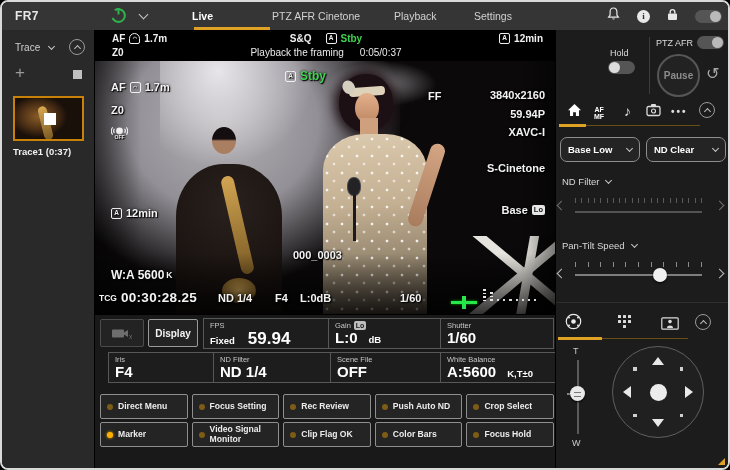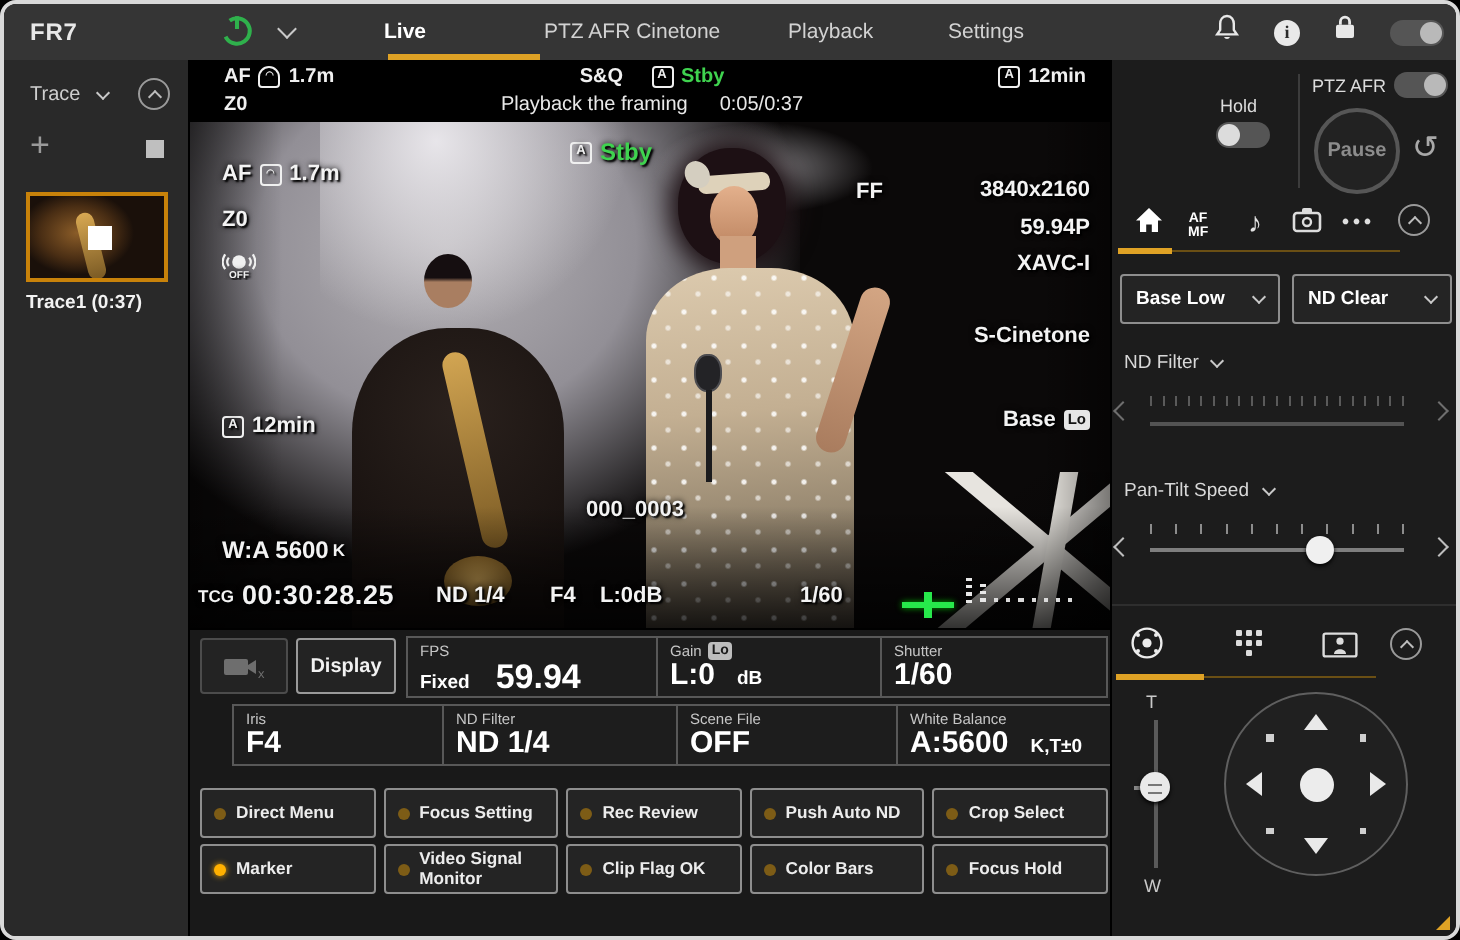--- a/index.html
+++ b/index.html
@@ -86,21 +86,21 @@
   .vd{width:3px;height:13px;background:repeating-linear-gradient(#e8e8e8 0 1.6px,transparent 1.6px 3.6px)}
   .md{width:2.2px;height:2.2px;background:#dadada;margin-bottom:1px}
 
   
   .bottom{position:absolute;left:93px;top:313px;width:462px;height:153px;background:#191919}
   .btn{border:1px solid #9a9a9a;background:#232323;border-radius:2px;color:#f2f2f2;display:flex;align-items:center;justify-content:center}
   .camx-btn{position:absolute;left:5px;top:4px;width:44px;height:28px;border-color:#4c4c4c}
   .display-btn{position:absolute;left:53px;top:4px;width:50px;height:28px;font-size:10px;font-weight:bold}
   .cellrow{position:absolute;display:flex}
   .cellrow.r1{left:108px;top:3px;width:351px;height:31px}
-  .cellrow.r2{left:21px;top:37px;width:454px;height:31px}
+  .cellrow.r2{left:13px;top:37px;width:454px;height:31px}
   .cell{border:1px solid #585858;border-left-width:0;position:relative;padding:2px 6px;background:#1d1d1d}
   .cell:first-child{border-left-width:1px}
   .cell .lab{font-size:7.5px;color:#c6c6c6;display:flex;align-items:center;gap:3px;line-height:1.2}
   .cell .val{color:#fff;font-size:15px;font-weight:bold;line-height:1.1;display:flex;align-items:baseline;gap:13px}
   .cell .pre{font-size:9.5px;font-weight:bold}
   .cell .unit{font-size:9.5px;font-weight:bold}
   .gbadge{display:inline-block;background:#bdbdbd;color:#1a1a1a;font-size:7px;font-weight:bold;border-radius:2px;padding:0 2px;line-height:9px}
   .assign{position:absolute;left:5px;top:79px;width:454px;display:grid;grid-template-columns:repeat(5,1fr);grid-auto-rows:25px;gap:3px 4px}
   .abtn{border:1px solid #8e8e8e;border-radius:2px;background:#242424;display:flex;align-items:center;gap:5px;padding:1px 4px 1px 6px;color:#ececec;font-size:8.6px;font-weight:bold;line-height:1.05}
   .dot{flex:0 0 6px;width:6px;height:6px;border-radius:50%;background:#7d5c16}
@@ -114,21 +114,21 @@
   .lbl{position:absolute;font-size:9px;color:#dcdcdc}
   .vdiv{position:absolute;left:93px;top:7px;width:1px;height:57px;background:#3c3c3c}
   .reset{position:absolute;left:150px;top:34px;font-size:16px;color:#a8a8a8;font-family:"DejaVu Sans",sans-serif}
   .rtabs{position:absolute;left:0;top:70px;width:173px;height:28px}
   .rtab{position:absolute;top:3px}
   .gold-ul{position:absolute;background:#dfa225;height:3px}
   .dim-ul{position:absolute;background:#6a4f14;height:1px}
   .afmf{font-size:7px;font-weight:bold;color:#fff;line-height:1.05;text-align:center}
   .note{font-size:14px;color:#e2e2e2;line-height:1}
   .dots3{letter-spacing:2px;font-weight:bold;color:#dedede;font-size:10px}
-  .dd{position:absolute;top:107px;width:80px;height:25px;border:1px solid #8e8e8e;border-radius:2px;background:#242424;display:flex;align-items:center;justify-content:space-between;padding:0 7px;font-size:9.5px;font-weight:bold;color:#fff}
+  .dd{position:absolute;top:107px;width:80px;height:25px;border:1px solid #8e8e8e;border-radius:7px;background:#242424;display:flex;align-items:center;justify-content:space-between;padding:0 7px;font-size:9.5px;font-weight:bold;color:#fff}
   .dd .chev{width:5px;height:5px;margin-top:-2px}
   .slabel{position:absolute;font-size:9.5px;color:#d8d8d8;display:flex;align-items:center;gap:7px}
   .slabel .chev{width:5px;height:5px;margin-top:-2px}
   .ticks{position:absolute;height:5px;background-image:repeating-linear-gradient(90deg,#5a5a5a 0 1px,transparent 1px 6.3px)}
   .ticks.big{background-image:repeating-linear-gradient(90deg,#8c8c8c 0 1px,transparent 1px 12.6px)}
   .sline{position:absolute;height:2px;background:#535353}
   .sline.big{background:#7e7e7e}
   .schev{position:absolute;width:7px;height:7px;border-right:1.6px solid #8f8f8f;border-bottom:1.6px solid #8f8f8f}
   .schev.l{transform:rotate(135deg)}.schev.r{transform:rotate(-45deg)}
   .knob-h{position:absolute;width:14px;height:14px;border-radius:50%;background:#f0f0f0;box-shadow:0 1px 2px #000}

